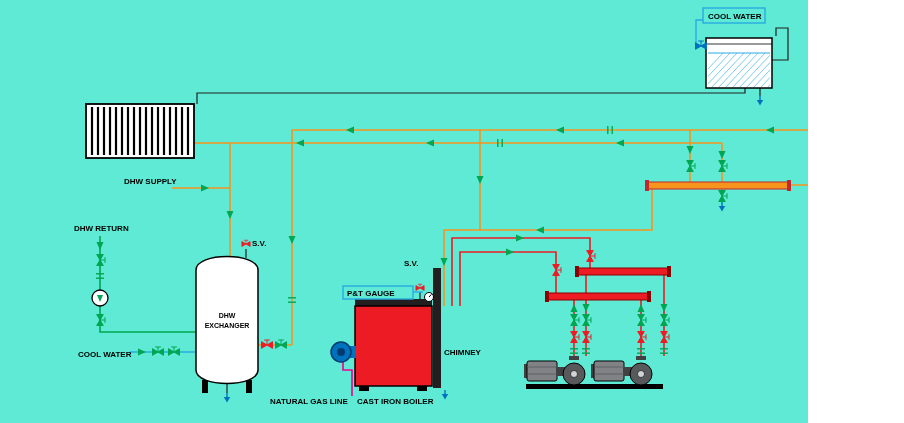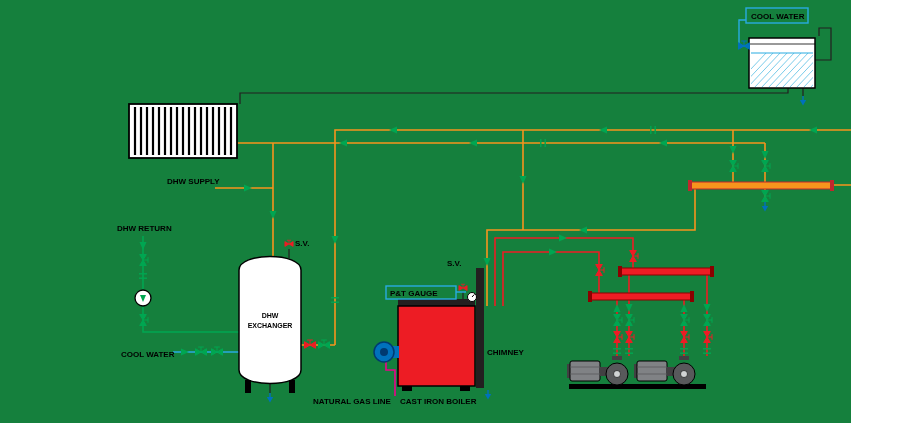--- a/index.html
+++ b/index.html
@@ -1,16 +1,16 @@
 <!DOCTYPE html>
 <html style="--pipe-orange: #F7941D; --pipe-red: #ED1C24; --pipe-green: #00A651; --pipe-cyan: #29ABE2; --pipe-magenta: #EC008C; --pipe-blue: #0071BC; --pipe-black: #231F20; --equipment-red: #ED1C24; --equipment-gray: #808285; --water-hatch: #7ACCEA;"><head>
 <meta charset="utf-8">
 <style>
   html,body{margin:0;padding:0;background:#fff;font-family:"Liberation Sans",sans-serif;}
-  .stage{position:relative;width:808px;height:423px;background:#15803d;overflow:hidden;padding-left:43px;}
+  .stage{position:relative;width:808px;height:423px;background:#5eead4;overflow:hidden;}
   svg{display:block;}
   .p-blk{stroke:var(--pipe-black,#231F20);stroke-width:1.2;fill:none;}
   .p-or{stroke:var(--pipe-orange,#F7941D);stroke-width:1.6;fill:none;}
   .p-red{stroke:var(--pipe-red,#ED1C24);stroke-width:1.6;fill:none;}
   .p-grn{stroke:var(--pipe-green,#00A651);stroke-width:1.6;fill:none;}
   .p-cyn{stroke:var(--pipe-cyan,#29ABE2);stroke-width:1.4;fill:none;}
   .p-mag{stroke:var(--pipe-magenta,#EC008C);stroke-width:1.6;fill:none;}
   .c-red{color:var(--pipe-red,#ED1C24);}
   .c-grn{color:var(--pipe-green,#00A651);}
   .c-blu{color:var(--pipe-blue,#0071BC);}

